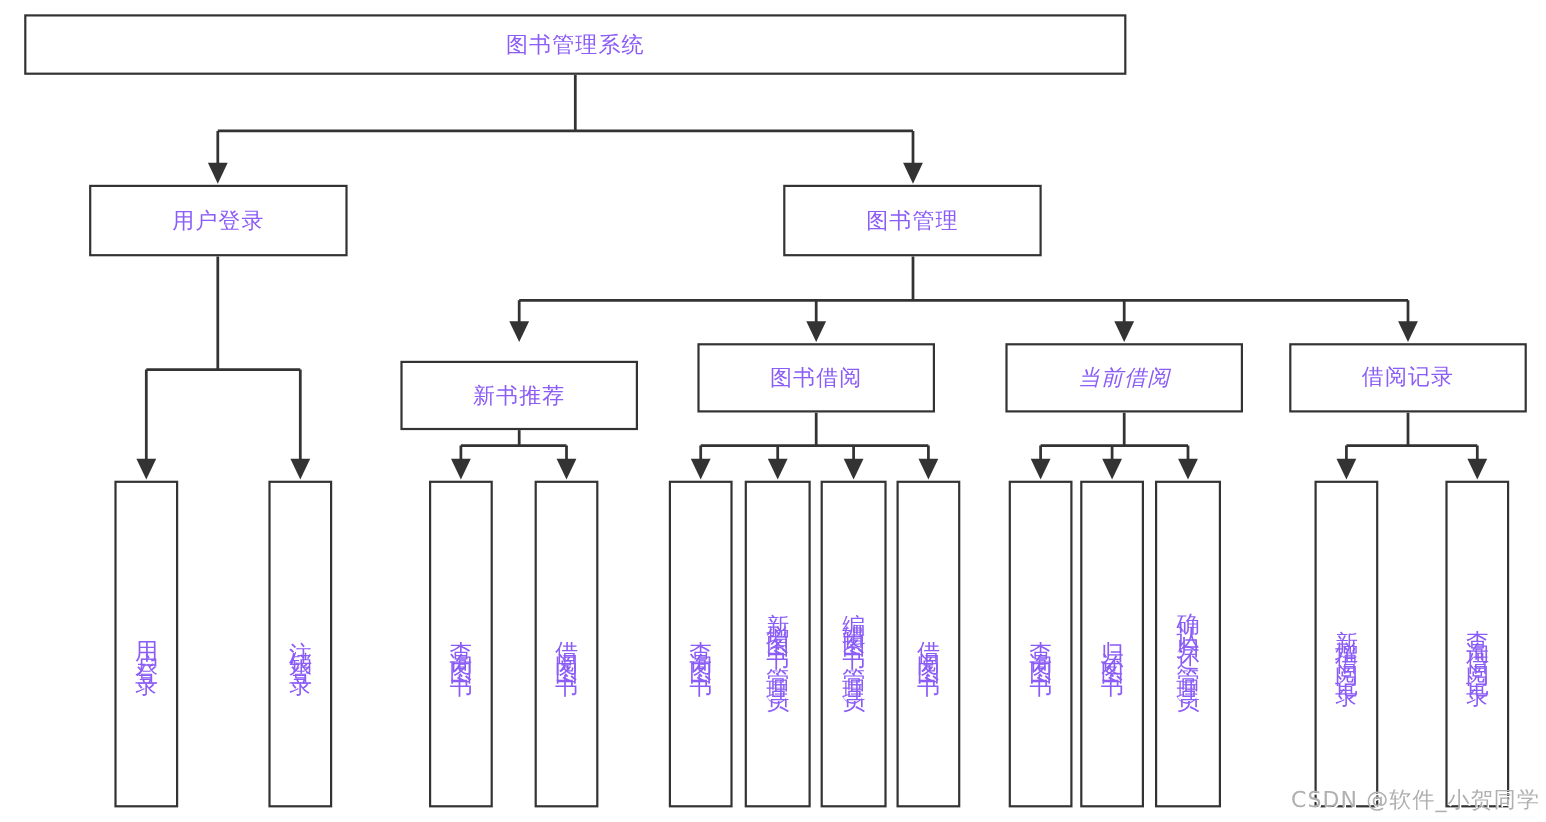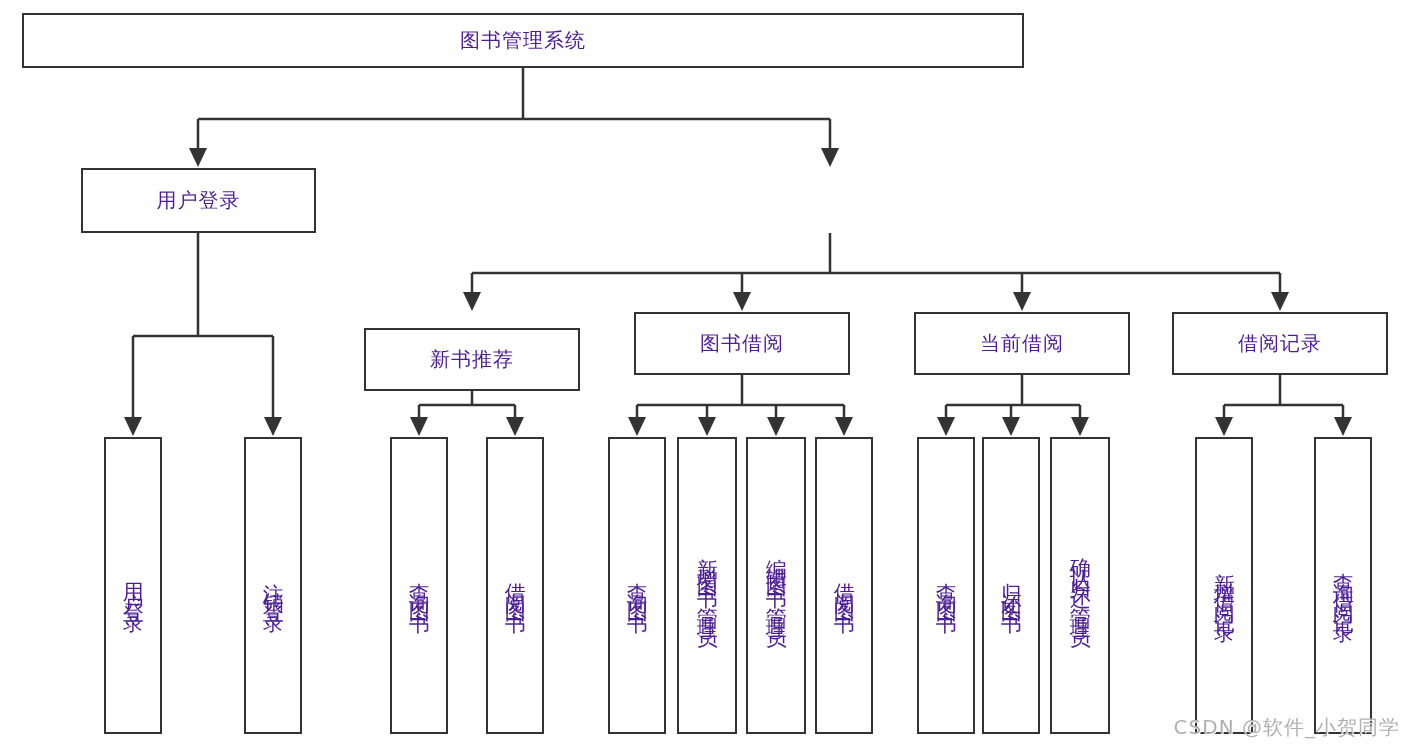--- a/index.html
+++ b/index.html
@@ -23,21 +23,21 @@
   .connectors path {
     stroke: #333333; stroke-width: 2.5; fill: none;
   }
   .connectors polygon {
     fill: #333333; stroke: none;
   }
   .box {
     position: absolute;
     background: #ffffff;
     border: 2.5px solid #333333;
-    color: #4c1d95;
+    color: #8b5cf6;
     display: flex;
     align-items: center;
     justify-content: center;
     text-align: center;
     line-height: 1.25;
   }
   .box.h {
     font-size: 20px;
     letter-spacing: 1px;
     white-space: nowrap;
@@ -48,21 +48,21 @@
     font-size: 21px;
     letter-spacing: 10px;
     white-space: nowrap;
   }
   
   .n-root  { left: 22px;  top: 13px;  width: 1002px; height: 55px; }
   .n-l2a   { left: 81px;  top: 168px; width: 235px;  height: 65px; }
   .n-l2b   { left: 712px; top: 168px; width: 235px;  height: 65px; }
   .n-l3a   { left: 364px; top: 312px; width: 216px;  height: 63px; margin-top: 16px; }
   .n-l3b   { left: 634px; top: 312px; width: 216px;  height: 63px; text-align: center; }
-  .n-l3c   { left: 914px; top: 312px; width: 216px;  height: 63px; }
+  .n-l3c   { left: 914px; top: 312px; width: 216px;  height: 63px; font-style: italic; }
   .n-l3d   { left: 1172px;top: 312px; width: 216px;  height: 63px; font-family: Liberation Serif, serif; }
   .leaf    { top: 437px; height: 297px; }
   .n-a1 { left: 104px;  width: 58px; }
   .n-a2 { left: 244px;  width: 58px; }
   .n-b1 { left: 390px;  width: 58px; }
   .n-b2 { left: 486px;  width: 58px; }
   .n-c1 { left: 608px;  width: 58px; }
   .n-c2 { left: 677px;  width: 60px; }
   .n-c3 { left: 746px;  width: 60px; }
   .n-c4 { left: 815px;  width: 58px; }
@@ -133,20 +133,21 @@
     <g>
       <path d="M1280 375 V405 M1224 405 H1343 M1224 405 V419 M1343 405 V419"></path>
       <polygon points="1215,417 1233,417 1224,436"></polygon>
       <polygon points="1334,417 1352,417 1343,436"></polygon>
     </g>
   </svg>
 
   <div class="box h n-root">图书管理系统</div>
 
   <div class="box h n-l2a">用户登录</div>
+  <div class="box h n-l2b">图书管理</div>
 
   <div class="box h n-l3a">新书推荐</div>
   <div class="box h n-l3b">图书借阅</div>
   <div class="box h n-l3c">当前借阅</div>
   <div class="box h n-l3d">借阅记录</div>
 
   <div class="box v leaf n-a1">用户登录</div>
   <div class="box v leaf n-a2">注销登录</div>
 
   <div class="box v leaf n-b1">查询图书</div>

